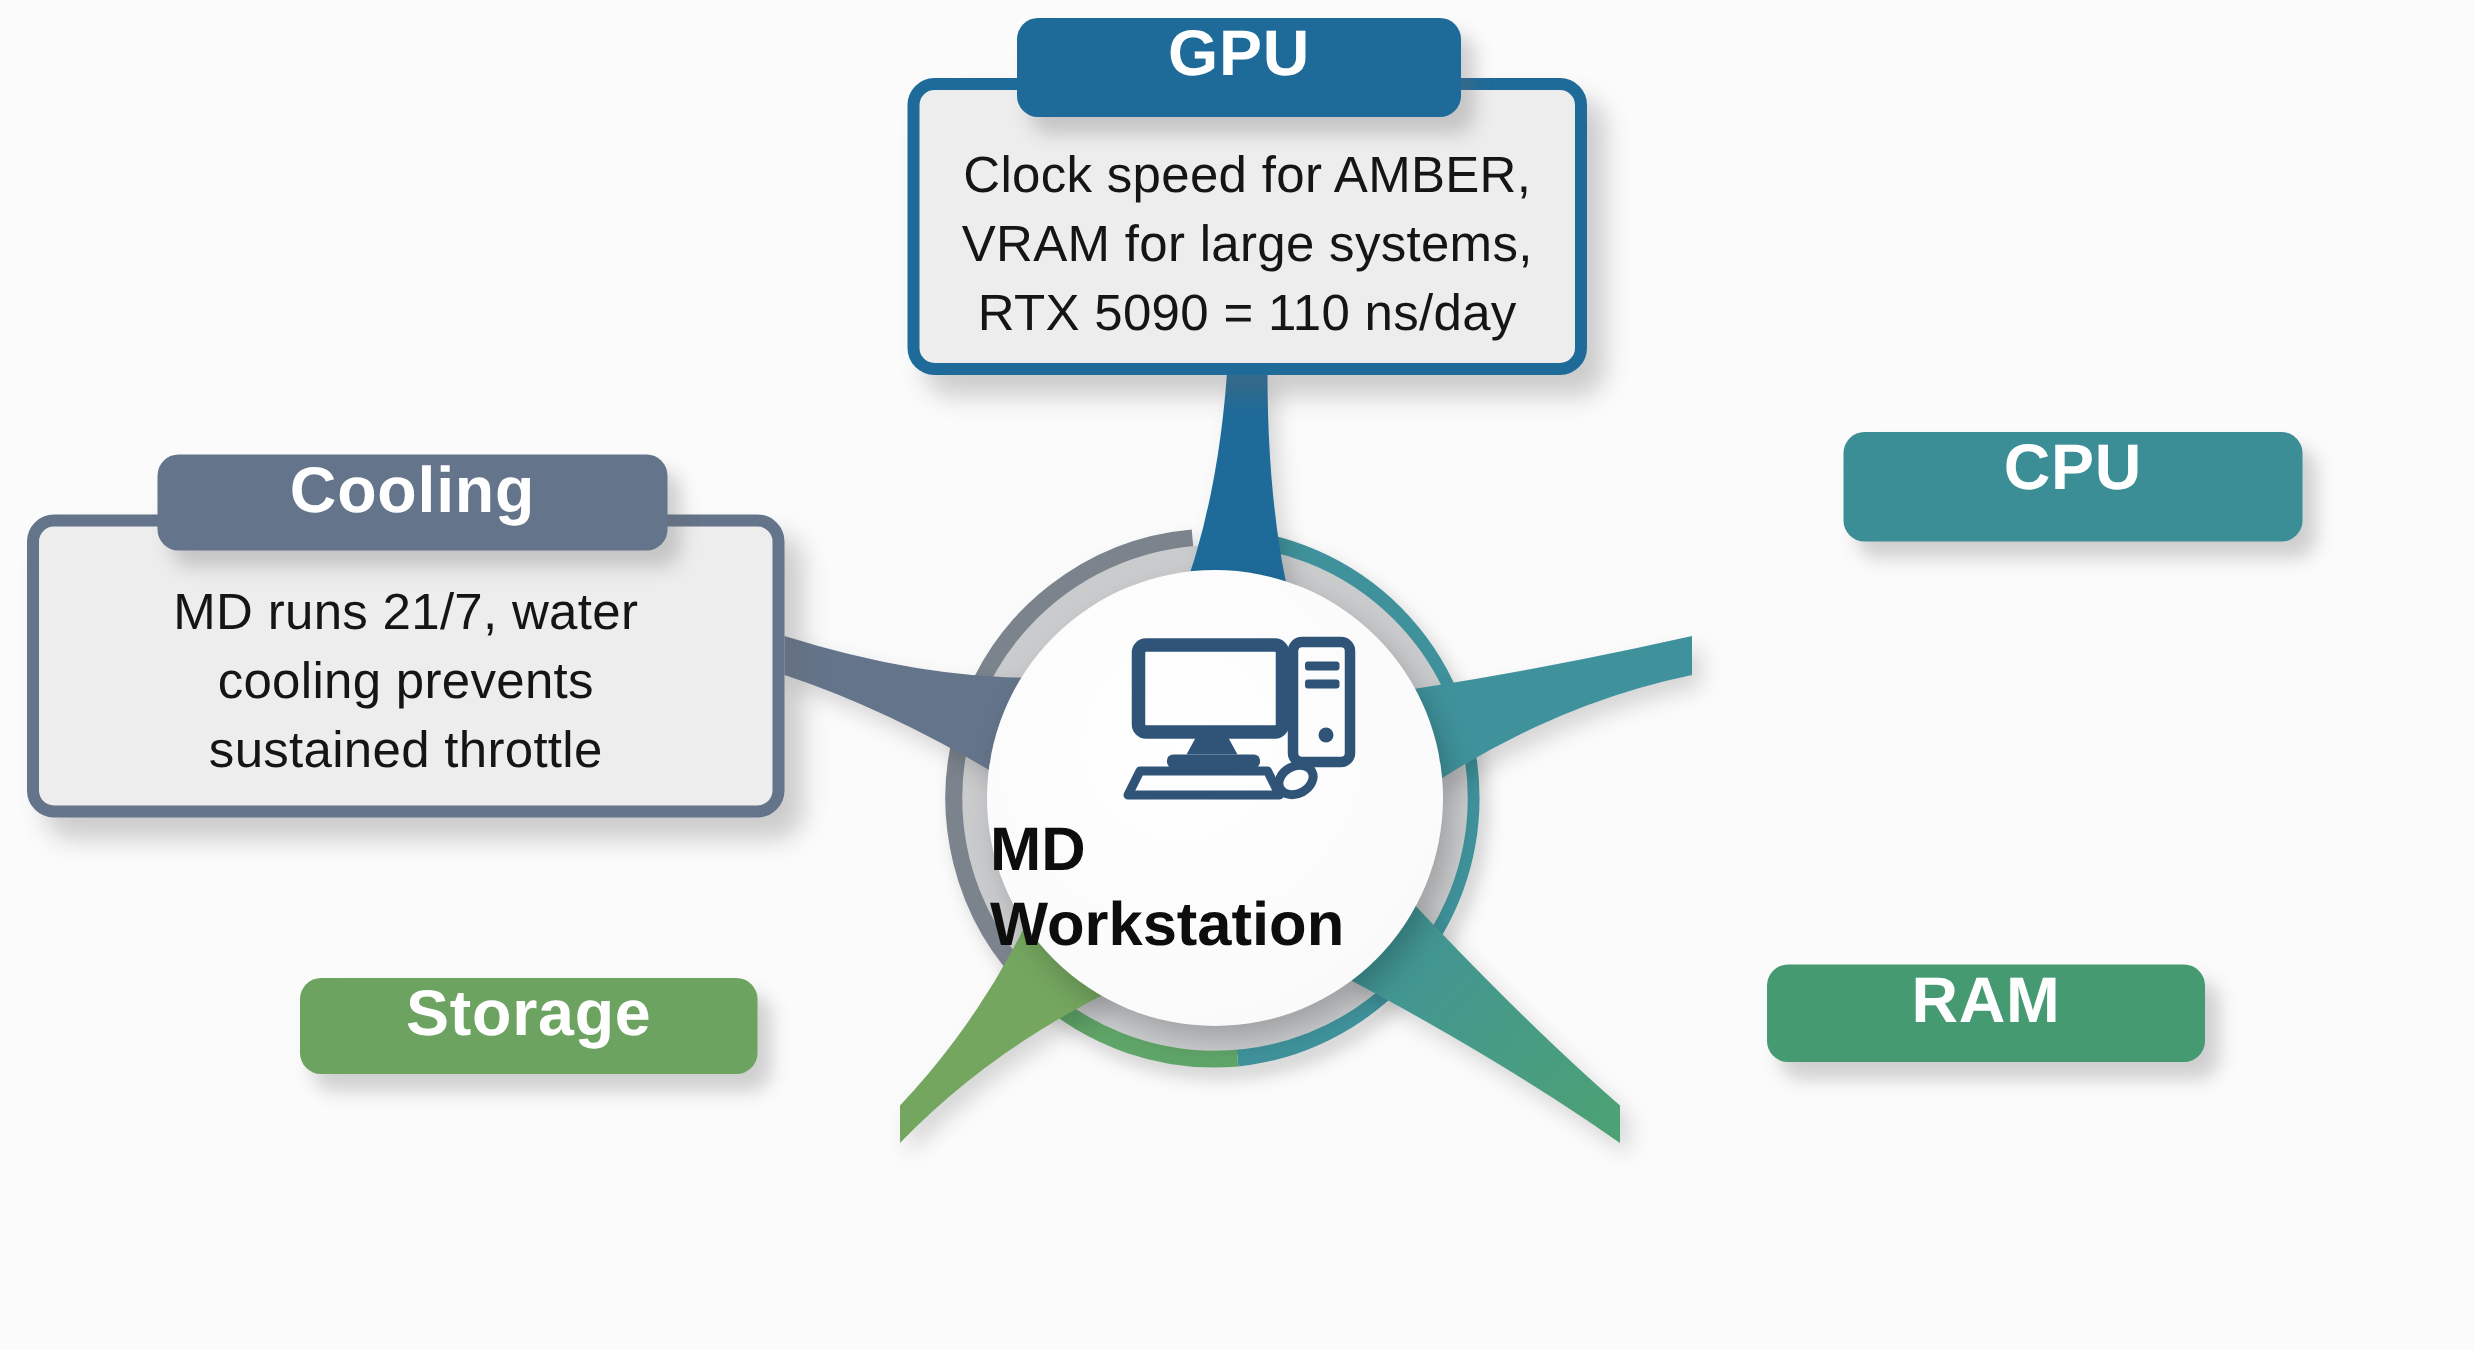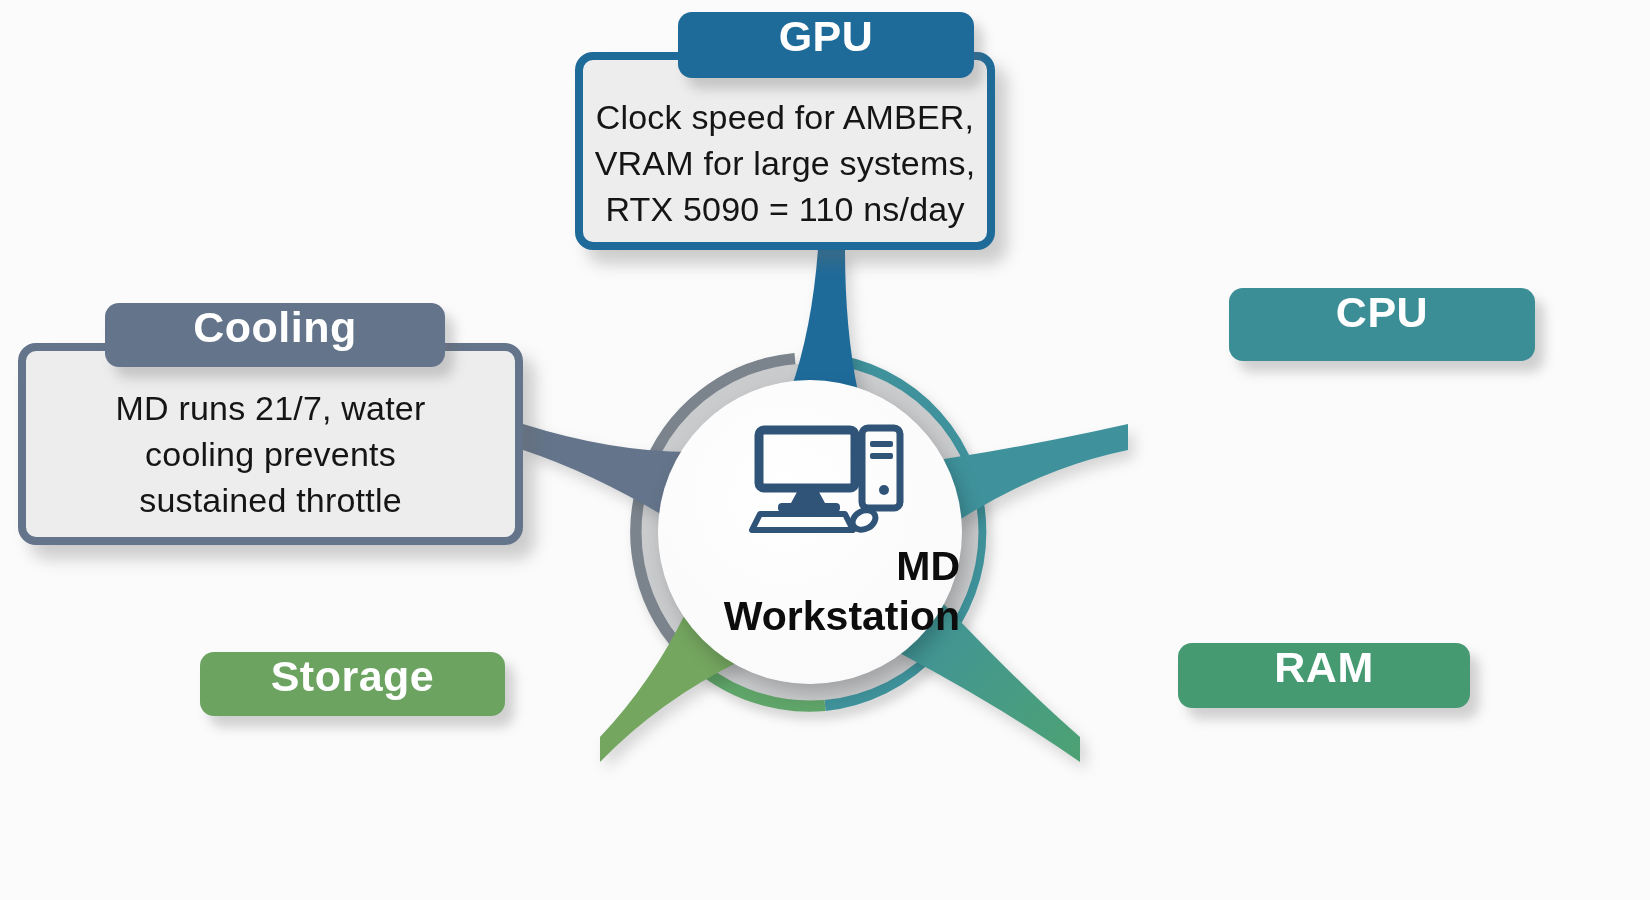--- a/index.html
+++ b/index.html
@@ -48,36 +48,36 @@
   
   .node-gpu     {--c:#1e6b9a;}
   .node-cooling {--c:#64748a;}
   .node-cpu     {--c:#3b8e95;}
   .node-storage {--c:#6ca361;}
   .node-ram     {--c:#459a72;}
   .card{border-color:var(--c);}
   .tab{background:var(--c);}
 
   
-  #card-gpu     {left:575px; top:52px;  width:420px; height:198px; padding-top:24px;}
+  #card-gpu     {left:605px; top:52px;  width:453px; height:198px; padding-top:24px;}
   #tab-gpu      {left:678px; top:12px;  width:296px; height:66px;}
   #card-cooling {left:18px;  top:343px; width:505px; height:202px; padding-top:20px;}
   #tab-cooling  {left:105px; top:303px; width:340px; height:64px;}
   #card-cpu     {left:1128px;top:340px; width:507px; height:204px; padding-top:20px;}
   #tab-cpu      {left:1229px;top:288px; width:306px; height:73px;}
   #card-storage {left:97px;  top:690px; width:505px; height:178px; padding-top:18px;}
   #tab-storage  {left:200px; top:652px; width:305px; height:64px;}
   #card-ram     {left:1080px;top:682px; width:483px; height:195px; padding-top:18px;}
   #tab-ram      {left:1178px;top:643px; width:292px; height:65px;}
 
   
   .hub-label{
     position:absolute;
     left:660px; top:541px; width:300px;
-    text-align:right;
+    text-align:left;
     font-size:41px;
     font-weight:bold;
     color:#0d0d0d;
     line-height:50px;
     white-space:pre-line;
     z-index:3;
   }
 </style>
 </head>
 <body>

